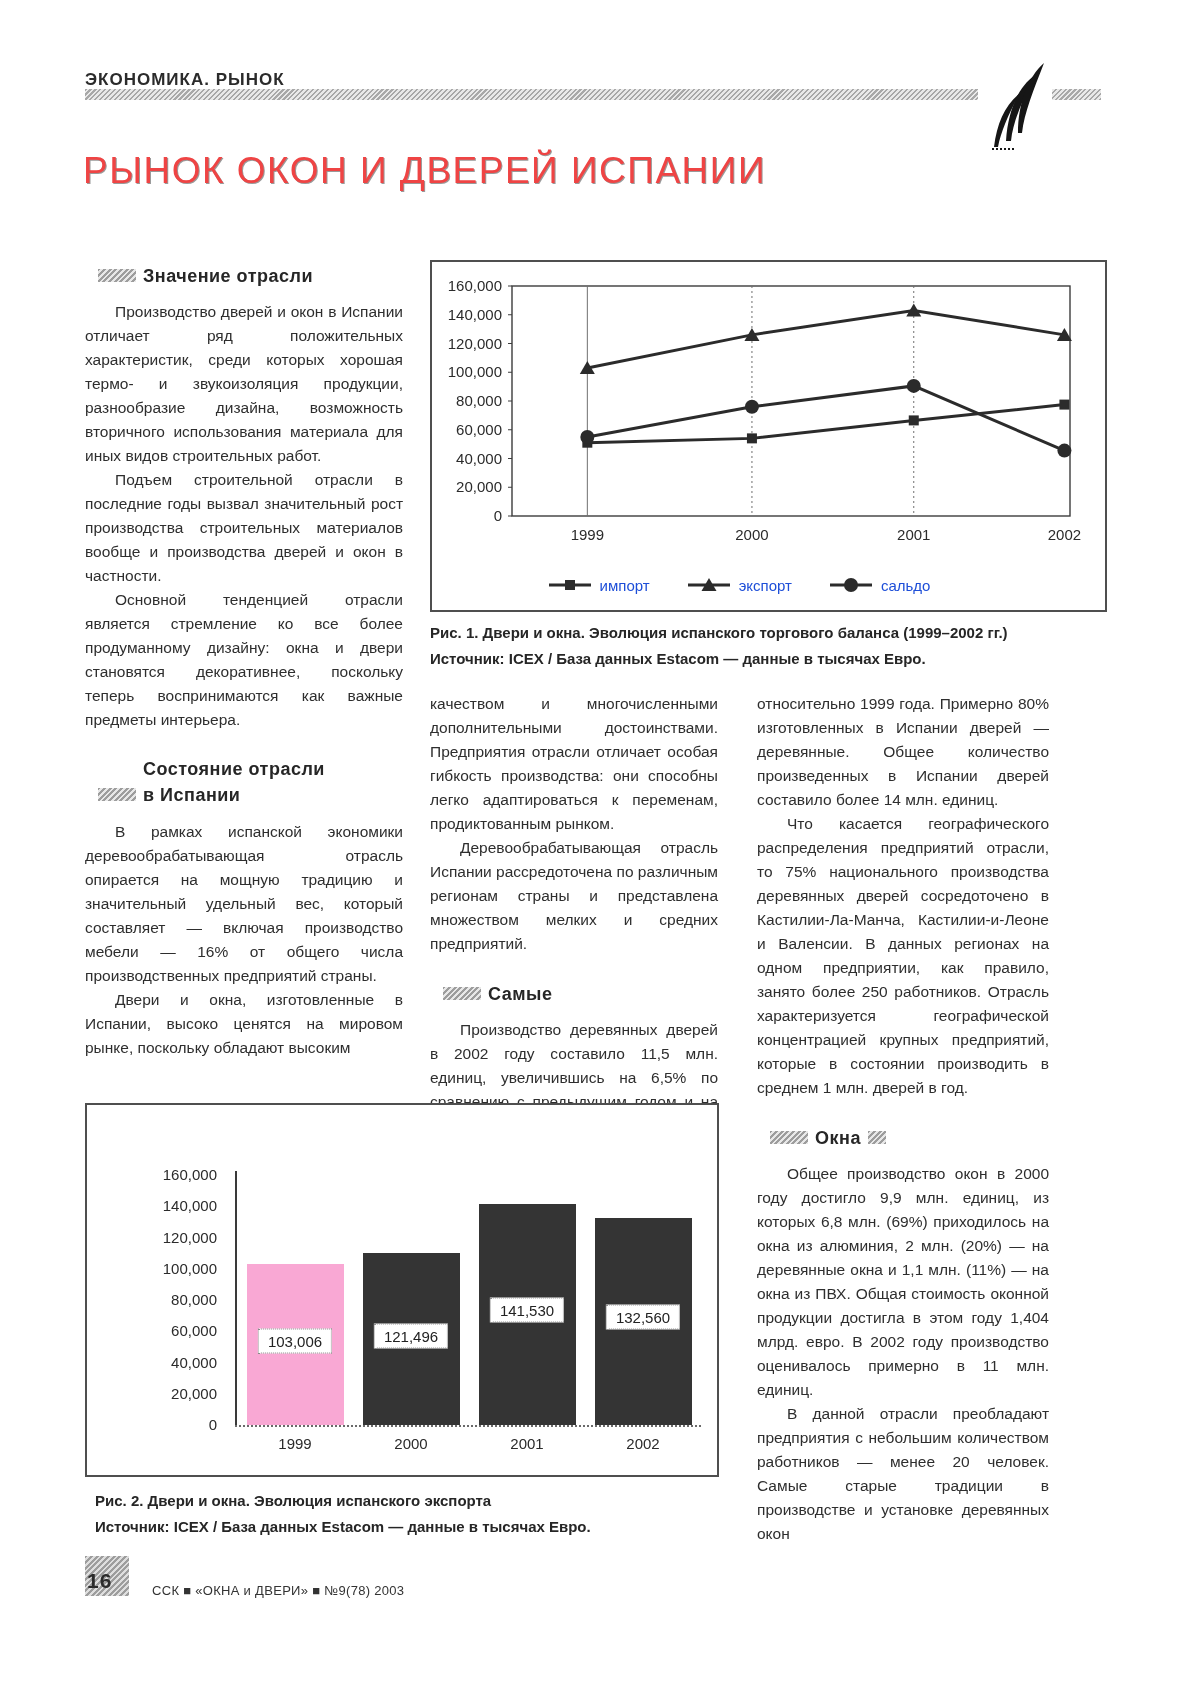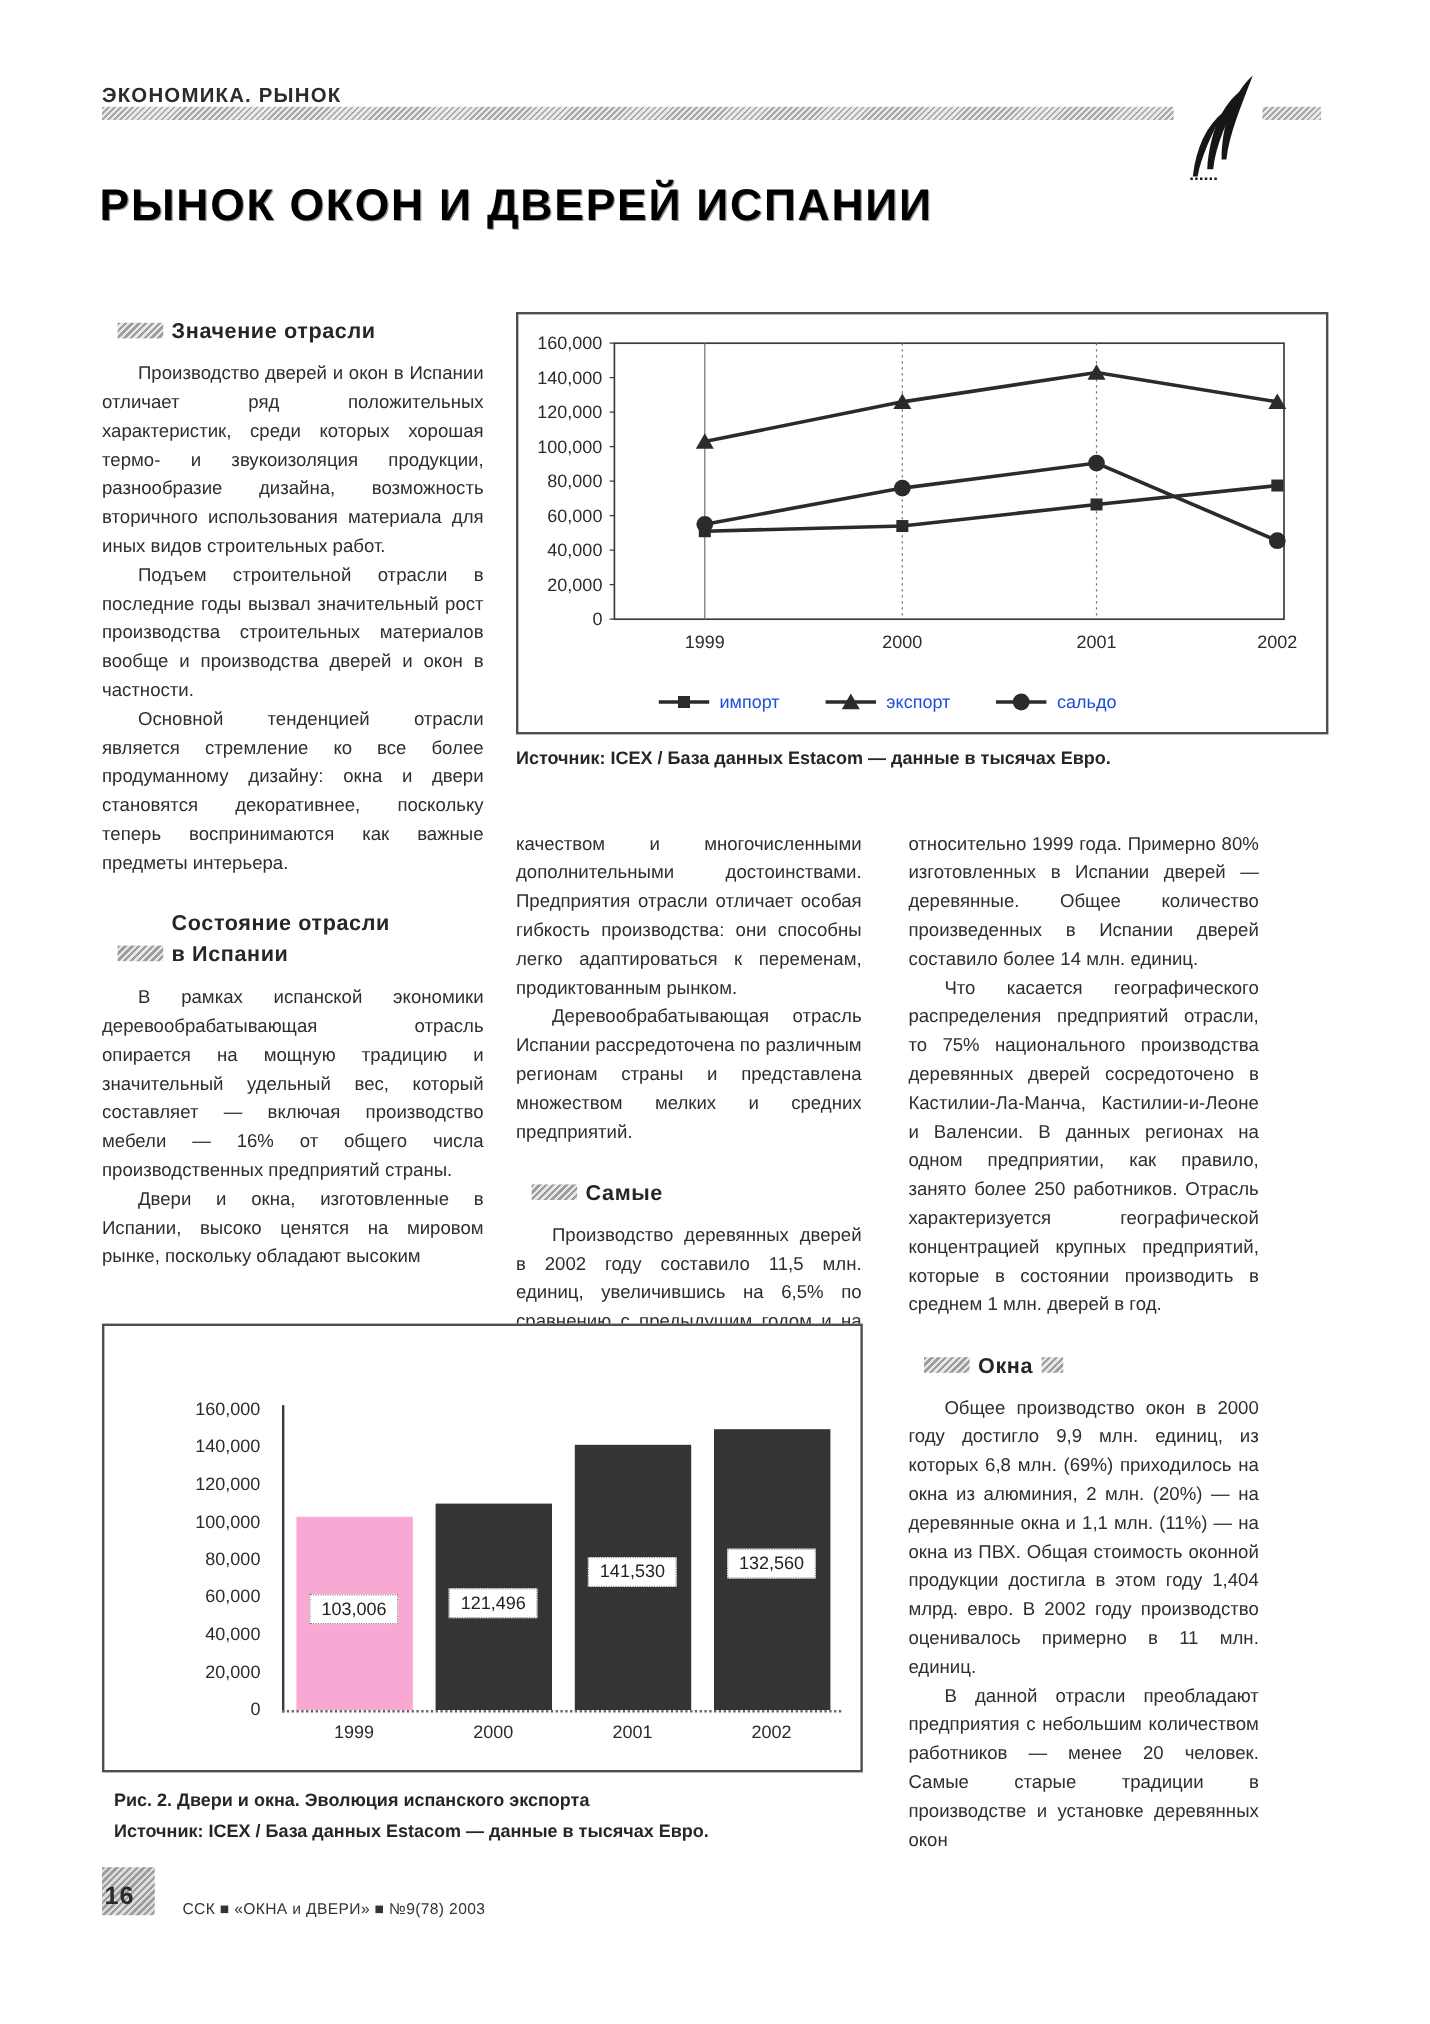--- a/index.html
+++ b/index.html
@@ -22,21 +22,21 @@
     position:absolute; left:85px; top:89px; width:1016px; height:11px;
     background: repeating-linear-gradient(135deg,#a8a8a8 0 1.5px,#e9e9e9 1.5px 3.5px);
   }
   .hdr-logo {
     position:absolute; left:978px; top:52px; width:74px; height:102px;
     background:#fff; display:flex; align-items:center; justify-content:center;
   }
   
   .title {
     position:absolute; left:83px; top:150px; width:760px;
-    font-size:37px; font-weight:bold; letter-spacing:1.5px; color:#000000;
+    font-size:37px; font-weight:normal; letter-spacing:1.5px; color:#ef4444;
     text-shadow: 1px 1px 0 #9a9a9a;
   }
   
   .col { position:absolute; font-size:15.5px; line-height:24px; text-align:justify; }
   .col p { text-indent:30px; }
   .col p.cont { text-indent:0; }
   .col-left   { left:85px;  top:262px; width:318px; }
   .col-middle { left:430px; top:692px; width:288px; }
   .col-right  { left:757px; top:692px; width:292px; }
   .sec-h {
@@ -195,20 +195,21 @@
         <div class="item">
           <svg width="46" height="18">
             <line x1="2" y1="9" x2="44" y2="9" stroke="#2b2b2b" stroke-width="3"></line>
             <circle cx="23" cy="9" r="7" fill="#2b2b2b"></circle>
           </svg>
           <span>сальдо</span>
         </div>
       </div>
   </div>
   <div class="fig-caption cap1">
+    <div>Рис. 1. Двери и окна. Эволюция испанского торгового баланса (1999–2002 гг.)</div>
     <div>Источник: ICEX / База данных Estacom — данные в тысячах Евро.</div>
   </div>
 
   <div class="col col-middle">
     <p class="cont">качеством и многочисленными дополнительными достоинствами. Предприятия отрасли отличает особая гибкость производства: они способны легко адаптироваться к переменам, продиктованным рынком.</p>
     <p>Деревообрабатывающая отрасль Испании рассредоточена по различным регионам страны и представлена множеством мелких и средних предприятий.</p>
     <div class="sec-h mid"><span class="chip"></span><span>Самые</span></div>
     <p>Производство деревянных дверей в 2002 году составило 11,5 млн. единиц, увеличившись на 6,5% по сравнению с предыдущим годом и на 21%</p>
   </div>
 
@@ -237,21 +238,21 @@
     <div class="bc-bars" id="bc-bars">
         <div class="bc-bar" style="height: 161px; background: #f9a8d4;">
           <div class="bc-val">103,006</div>
         </div>
         <div class="bc-bar" style="height: 172px; background: rgb(52, 52, 52);">
           <div class="bc-val">121,496</div>
         </div>
         <div class="bc-bar" style="height: 221px; background: rgb(52, 52, 52);">
           <div class="bc-val">141,530</div>
         </div>
-        <div class="bc-bar" style="height: 234px; background: rgb(52, 52, 52);">
+        <div class="bc-bar" style="height: 207px; background: rgb(52, 52, 52);">
           <div class="bc-val">132,560</div>
         </div>
       </div>
     <div class="bc-xlabels" id="bc-xlabels">
         <span>1999</span>
         <span>2000</span>
         <span>2001</span>
         <span>2002</span>
       </div>
   </div>

